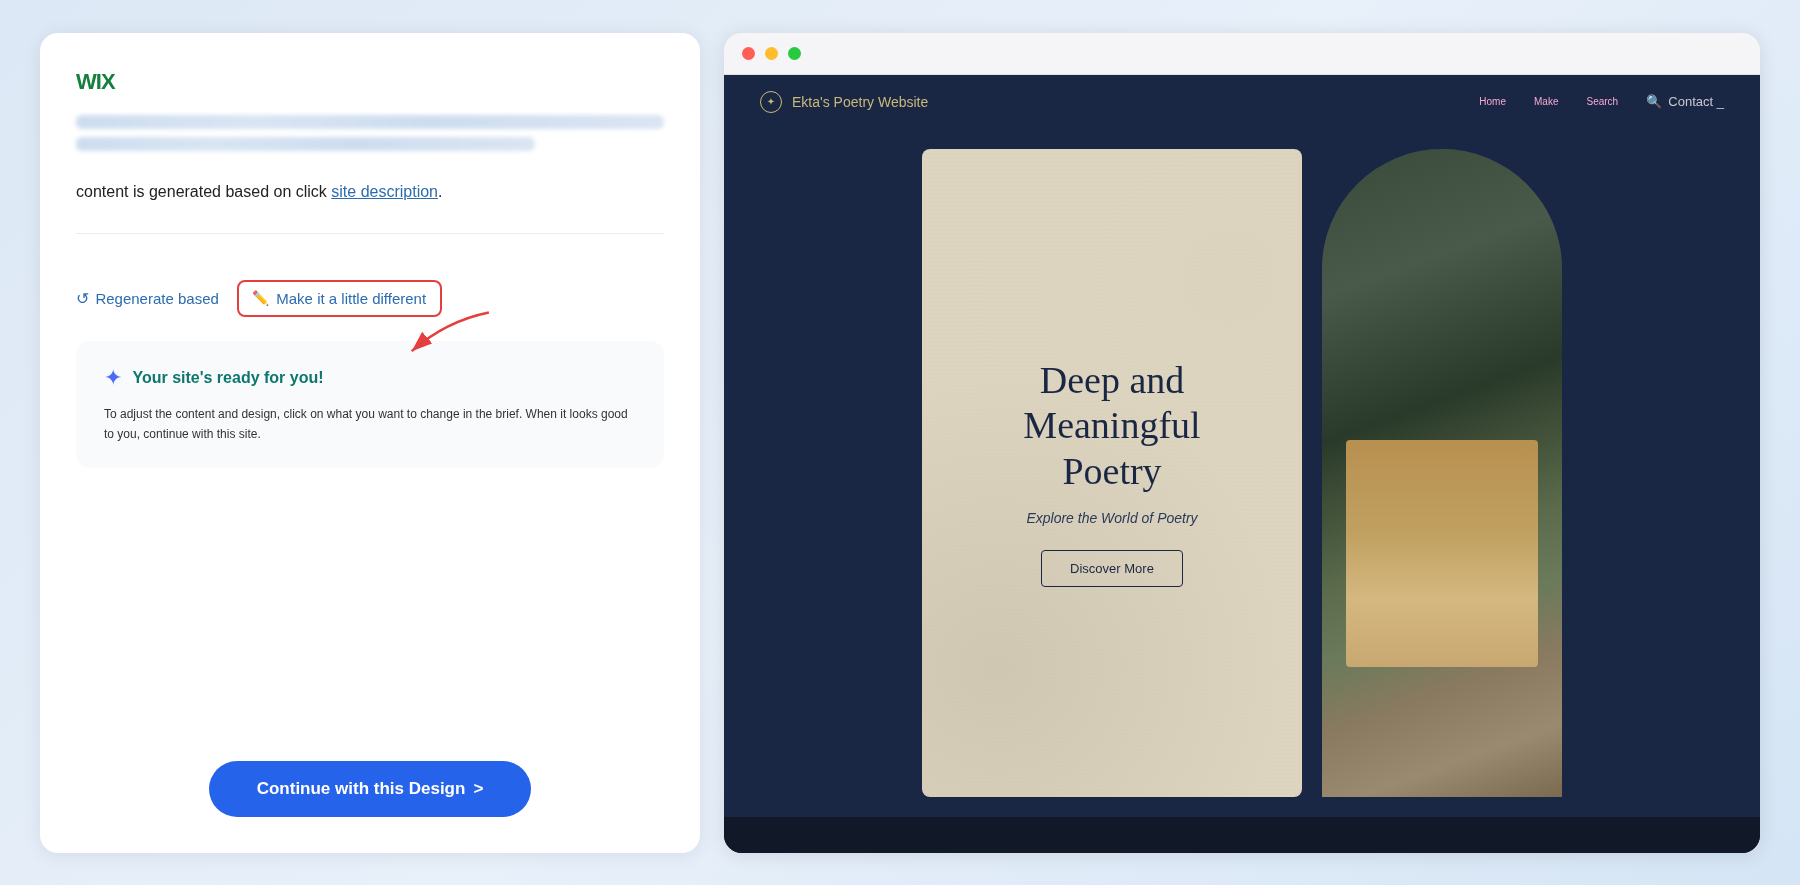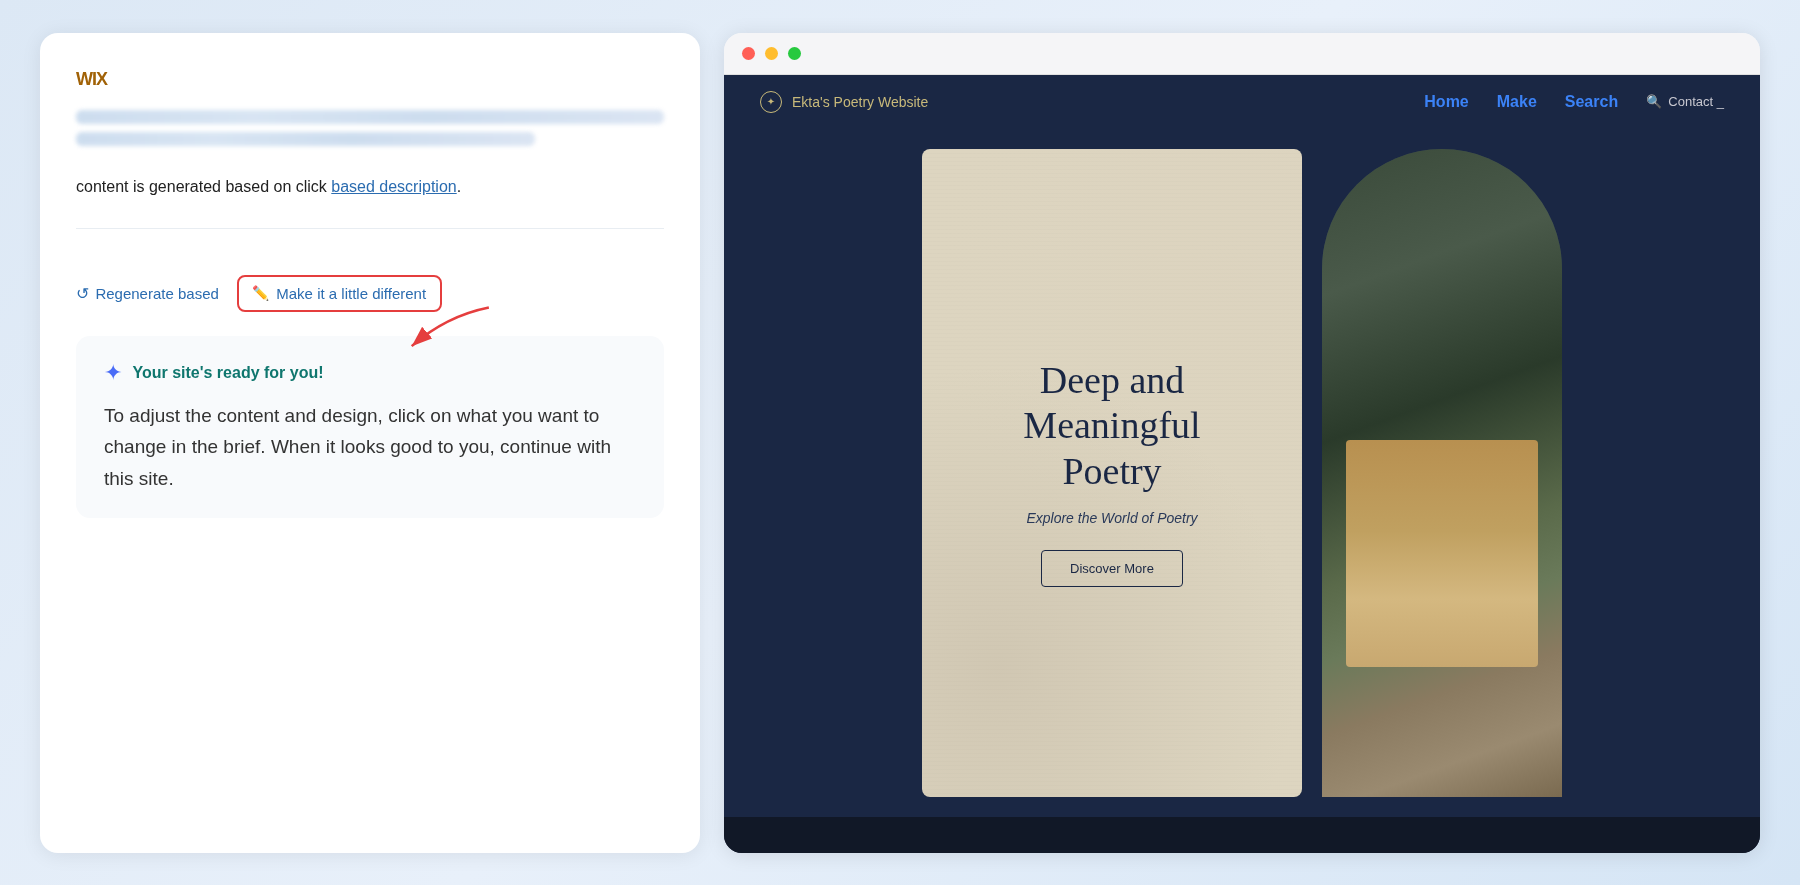--- a/index.html
+++ b/index.html
@@ -30,23 +30,23 @@
       padding: 36px 36px 36px 36px;
       width: 660px;
       min-height: 820px;
       display: flex;
       flex-direction: column;
       box-shadow: 0 2px 20px rgba(0,0,0,0.08);
       position: relative;
     }
 
     .wix-logo {
-      font-size: 18px;
+      font-size: 22px;
       font-weight: 900;
-      color: #a16207;
+      color: #15803d;
       letter-spacing: -1px;
       margin-bottom: 20px;
     }
 
     .blurred-text-line {
       height: 14px;
       background: linear-gradient(90deg, #b8cfe8 0%, #c8daee 30%, #b8cfe8 60%, #ccdaee 100%);
       border-radius: 6px;
       margin-bottom: 8px;
       filter: blur(2px);
@@ -138,21 +138,21 @@
       font-size: 22px;
     }
 
     .ready-title {
       font-size: 16px;
       font-weight: 600;
       color: #0f766e;
     }
 
     .ready-body {
-      font-size: 19px;
+      font-size: 12px;
       color: #333;
       line-height: 1.65;
     }
 
     .continue-btn-container {
       margin-top: auto;
       display: flex;
       justify-content: center;
       padding-top: 40px;
     }
@@ -238,24 +238,23 @@
       color: #c8b97a;
     }
 
     .nav-links {
       display: flex;
       align-items: center;
       gap: 28px;
     }
 
     .nav-link {
-      color: #3b82f6;
-      font-size: 16px;
+      color: #f9a8d4;
+      font-size: 10px;
       text-decoration: none;
-      font-weight: bold;
     }
 
     .nav-search {
       display: flex;
       align-items: center;
       gap: 6px;
       color: #c8c8d0;
       font-size: 13px;
     }
 
@@ -374,21 +373,21 @@
 <div class="main-container">
 
   <div class="left-panel">
 
     <div class="wix-logo">WIX</div>
 
     <div class="blurred-text-line full"></div>
     <div class="blurred-text-line medium" style="margin-bottom:18px;"></div>
 
     <p class="description-text">
-      <span>content is generated based on click </span><a class="link-blue">based description</a><span>.</span>
+      <span>content is generated based on click </span><a class="link-blue">site description</a><span>.</span>
     </p>
 
 
     <hr class="divider">
 
     <div style="position:relative;">
       <div class="action-buttons-row">
         <button class="btn-regenerate">
           <span style="font-size:16px;">↺</span>
           <span>Regenerate based</span>
@@ -410,20 +409,26 @@
     </div>
 
     <div class="ready-card">
       <div class="ready-header">
         <span class="sparkle-icon">✦</span>
         <span class="ready-title">Your site's ready for you!</span>
       </div>
       <p class="ready-body">To adjust the content and design, click on what you want to change in the brief. When it looks good to you, continue with this site.</p>
     </div>
 
+    <div class="continue-btn-container">
+      <button class="btn-continue">
+        <span>Continue with this Design</span>
+        <span>&gt;</span>
+      </button>
+    </div>
 
   </div>
 
   <div class="right-panel">
 
     <div class="browser-chrome">
       <div class="browser-dot dot-red"></div>
       <div class="browser-dot dot-yellow"></div>
       <div class="browser-dot dot-green"></div>
     </div>

